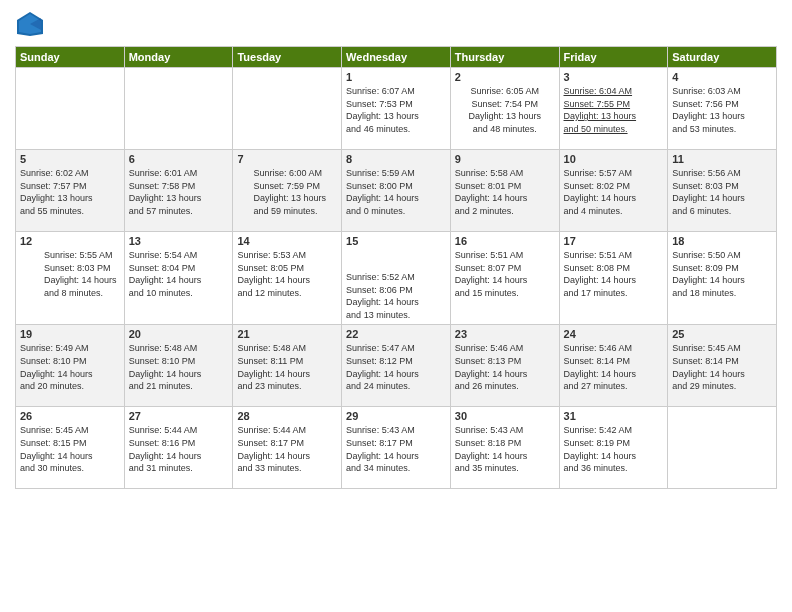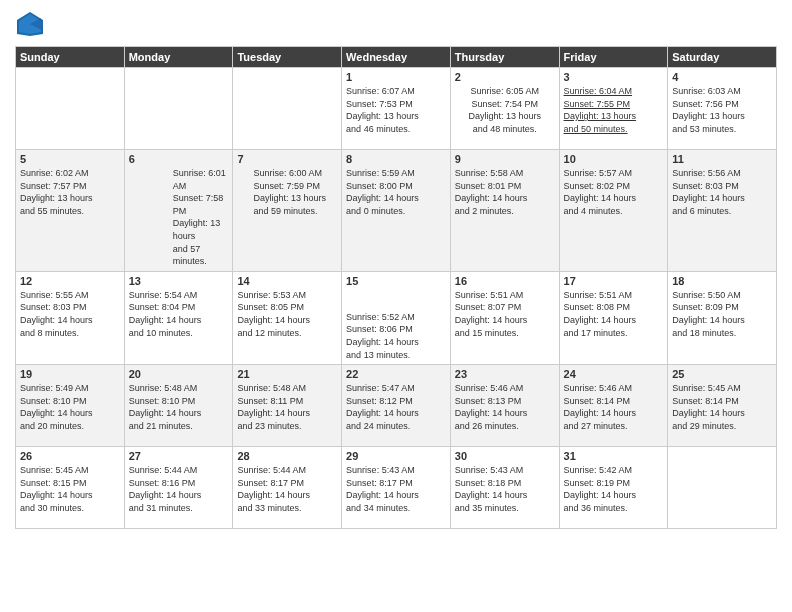--- a/index.html
+++ b/index.html
@@ -58,21 +58,21 @@
     .cal-subtitle {
       font-size: 14px;
       color: #555;
     }
     .calendar {
       width: 100%;
       border-collapse: collapse;
       table-layout: fixed;
     }
     .calendar th {
-      background: #404040;
+      background: #4d7c0f;
       color: #fff;
       font-size: 11px;
       font-weight: bold;
       padding: 4px 4px;
       text-align: left;
       border: 1px solid #ccc;
       margin-top: 45px;
     }
     .calendar td {
       border: 1px solid #ccc;
@@ -172,21 +172,21 @@
         <tr>
           <td class="alt-row">
             <span class="day-num">5</span>
             <div class="day-info" style="white-space: pre-line;">Sunrise: 6:02 AM
 Sunset: 7:57 PM
 Daylight: 13 hours
 and 55 minutes.</div>
           </td>
           <td class="alt-row">
             <span class="day-num">6</span>
-            <div class="day-info" style="white-space: pre-line; margin-left: 44px;">Sunrise: 6:01 AM
+            <div class="day-info" style="white-space: pre-line;">Sunrise: 6:01 AM
 Sunset: 7:58 PM
 Daylight: 13 hours
 and 57 minutes.</div>
           </td>
           <td class="alt-row">
             <span class="day-num">7</span>
             <div class="day-info" style="white-space: pre-line; margin-left: 16px;">Sunrise: 6:00 AM
 Sunset: 7:59 PM
 Daylight: 13 hours
 and 59 minutes.</div>
@@ -216,21 +216,21 @@
             <span class="day-num">11</span>
             <div class="day-info" style="white-space: pre-line;">Sunrise: 5:56 AM
 Sunset: 8:03 PM
 Daylight: 14 hours
 and 6 minutes.</div>
           </td>
         </tr>
         <tr>
           <td>
             <span class="day-num">12</span>
-            <div class="day-info" style="white-space: pre-line;">Sunrise: 5:55 AM
+            <div class="day-info" style="white-space: pre-line; margin-left: 24px;">Sunrise: 5:55 AM
 Sunset: 8:03 PM
 Daylight: 14 hours
 and 8 minutes.</div>
           </td>
           <td>
             <span class="day-num">13</span>
             <div class="day-info" style="white-space: pre-line;">Sunrise: 5:54 AM
 Sunset: 8:04 PM
 Daylight: 14 hours
 and 10 minutes.</div>

